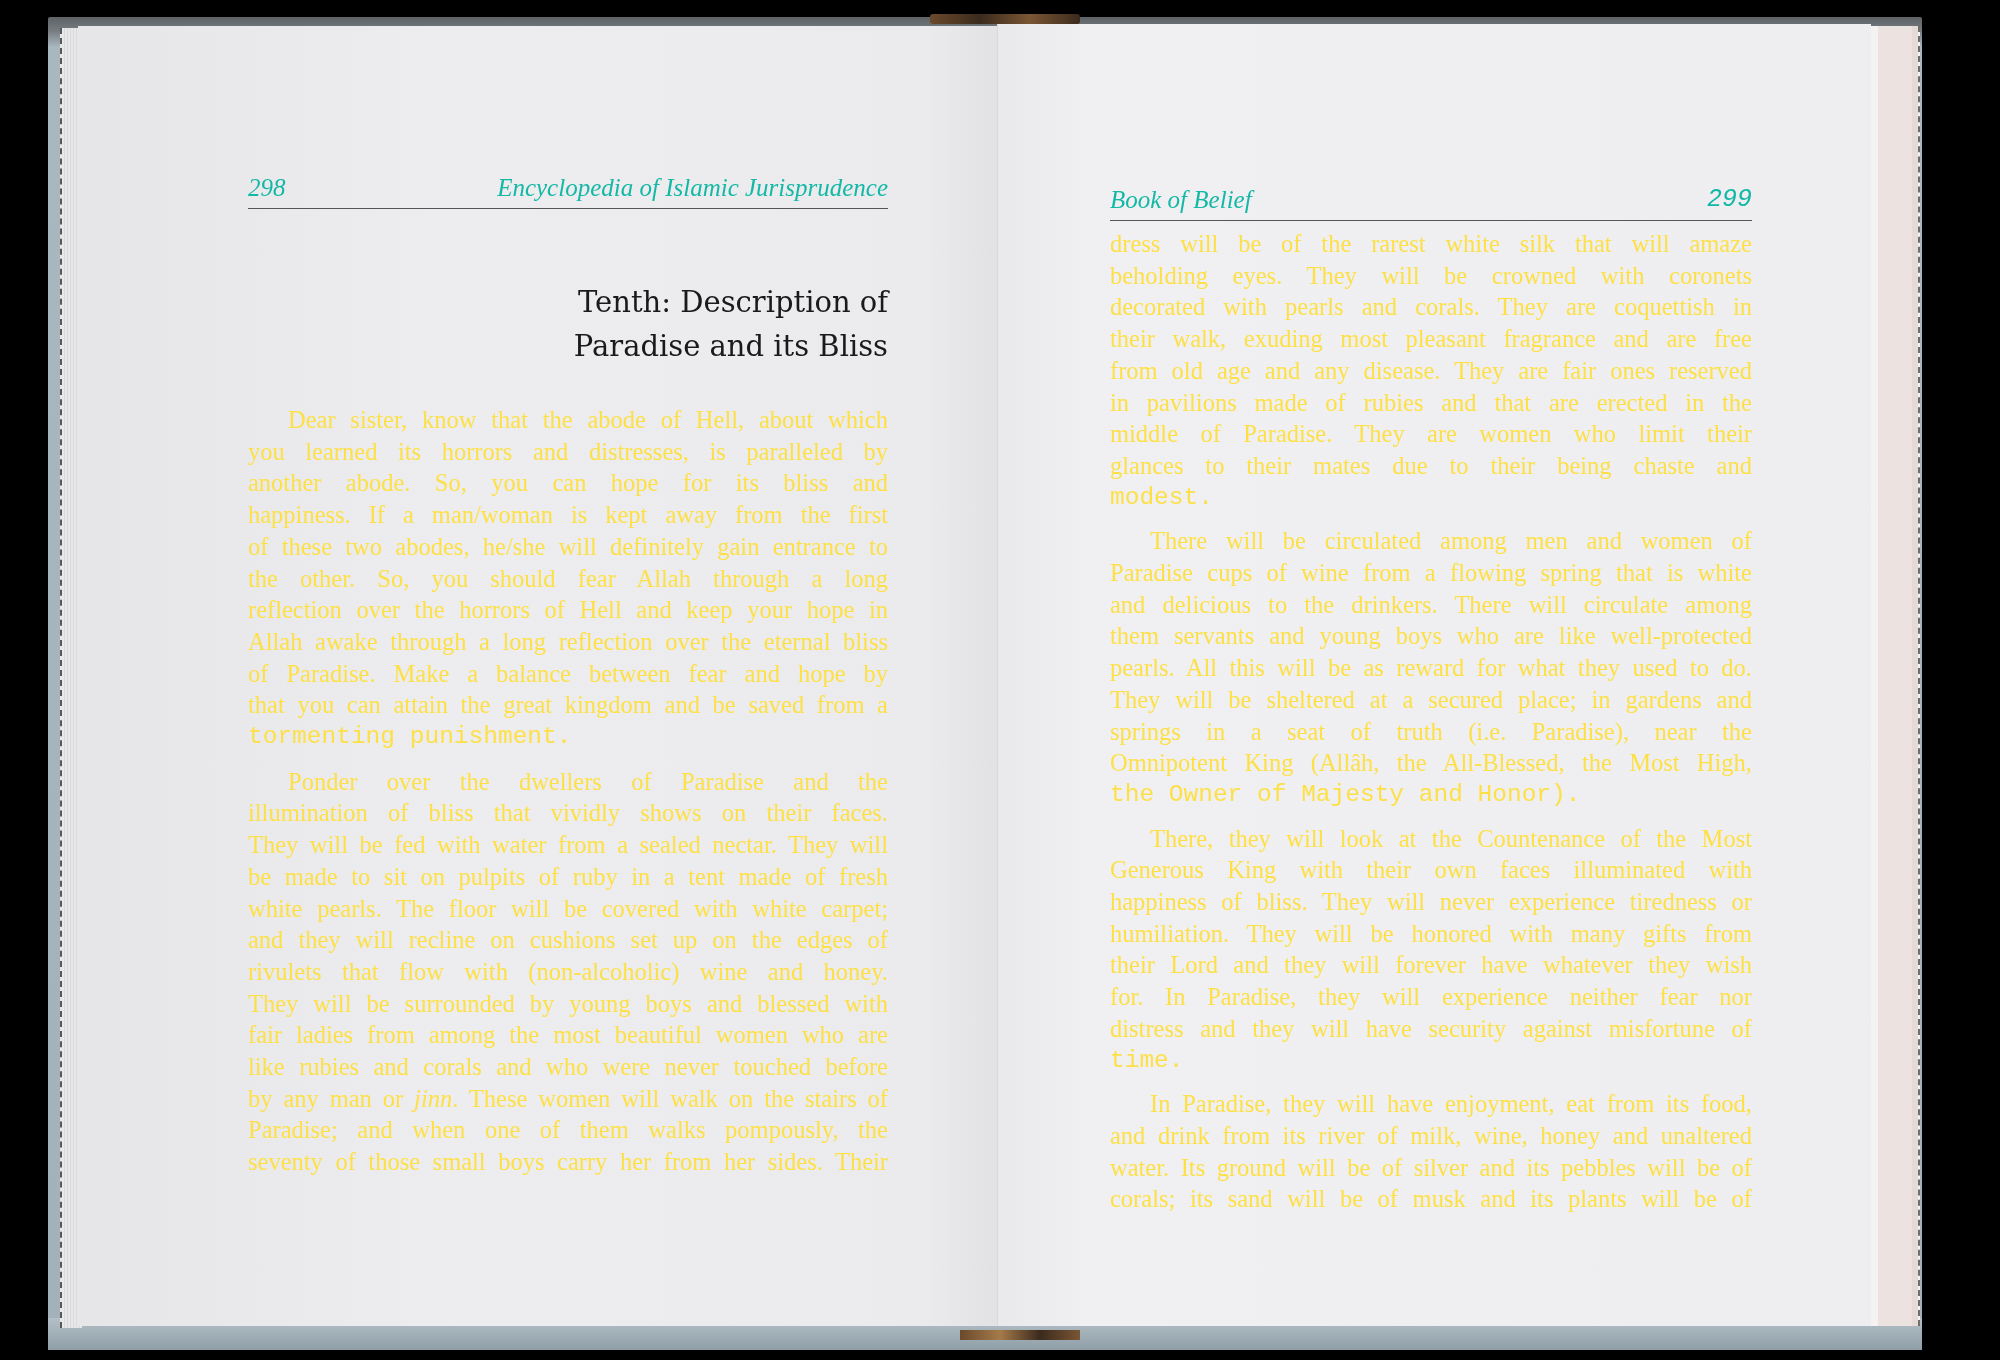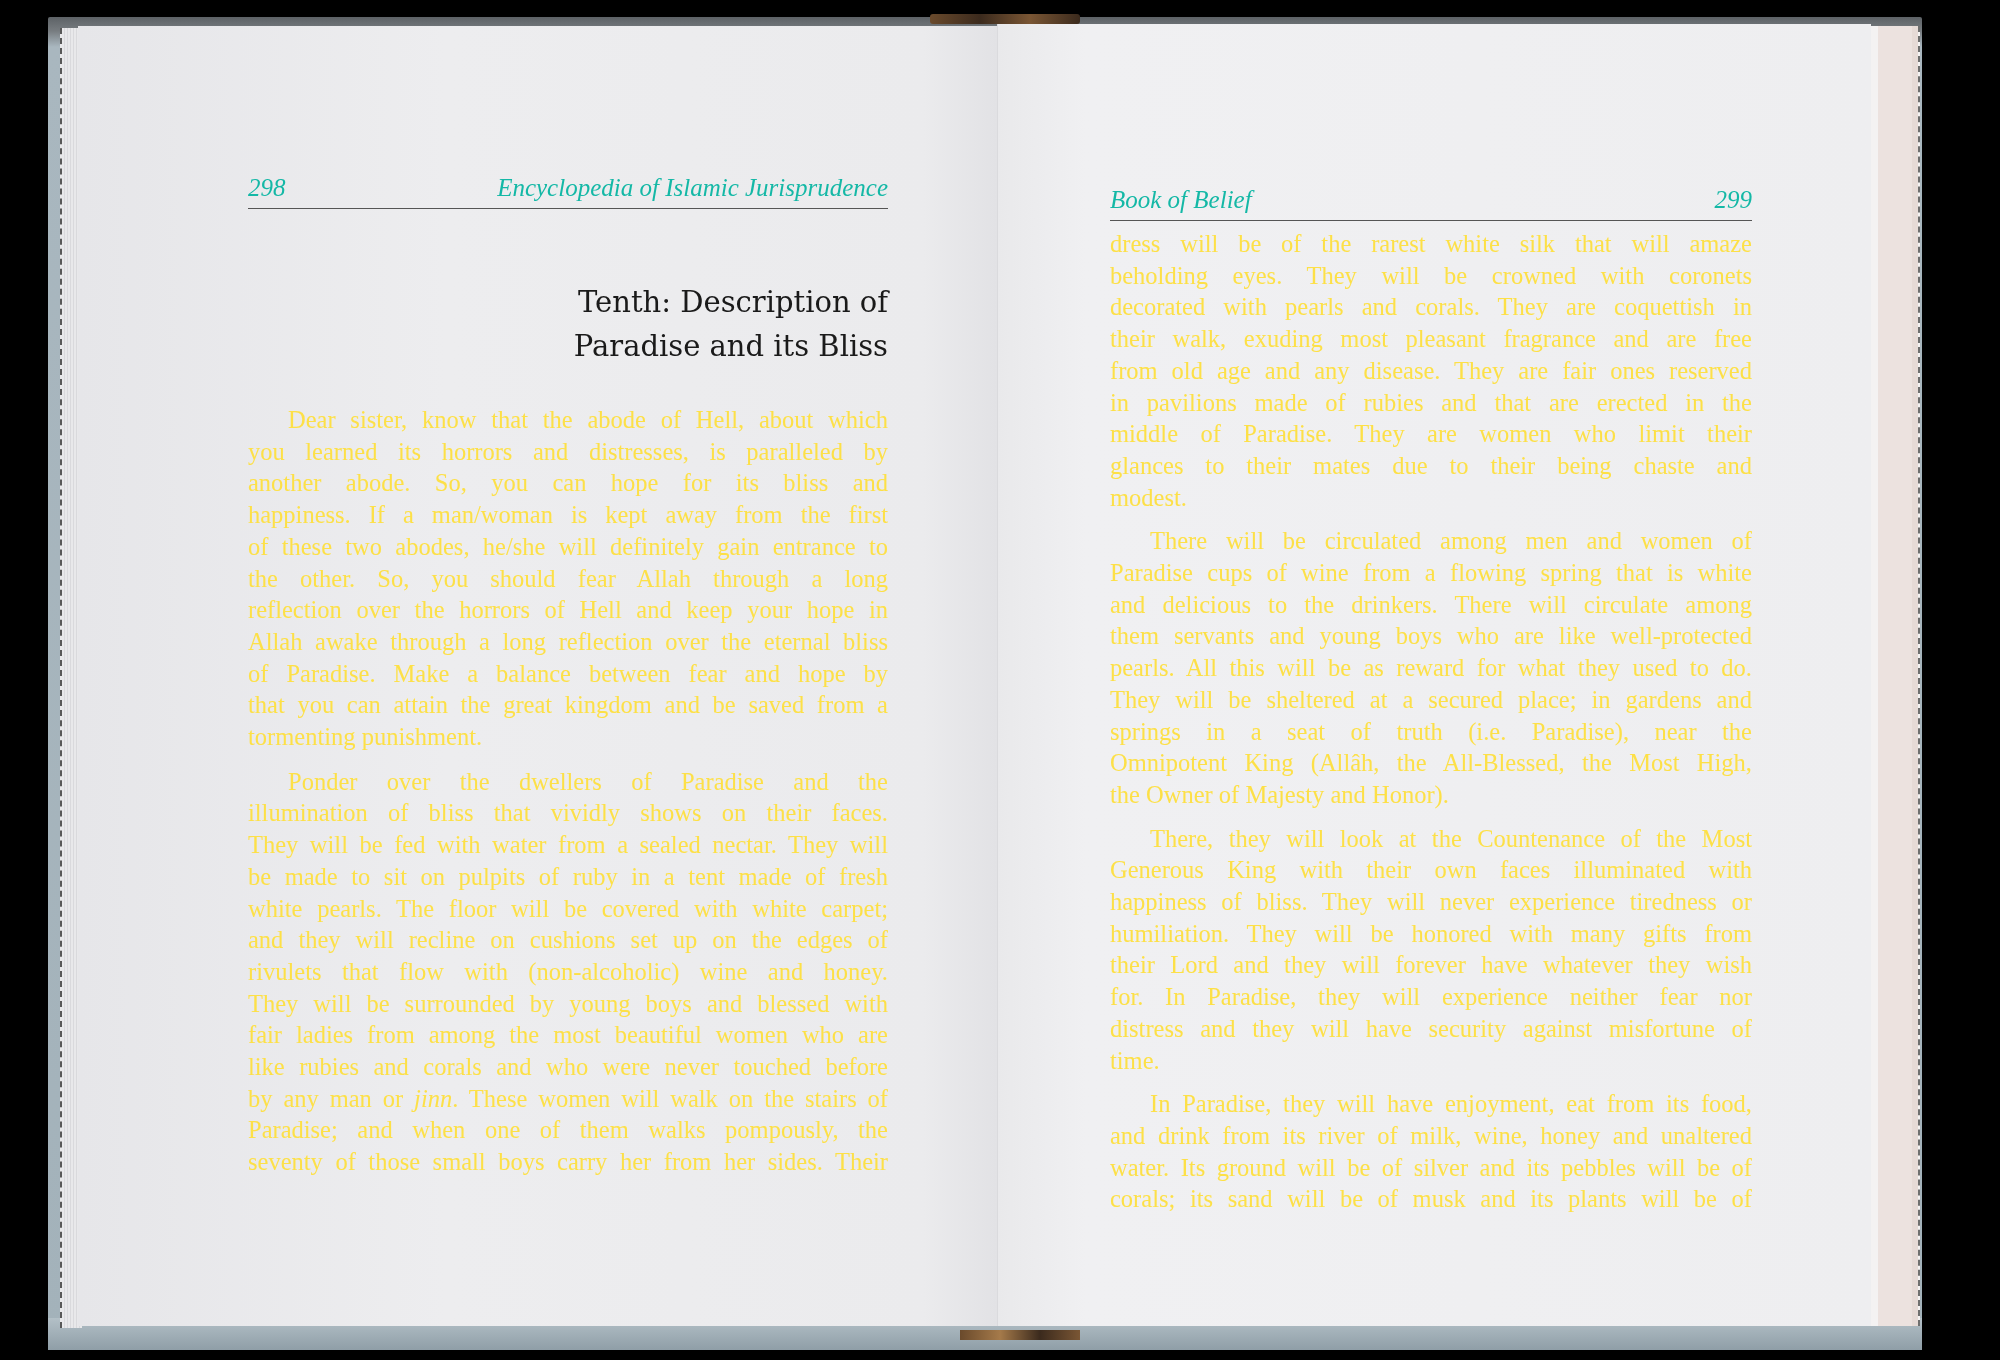--- a/index.html
+++ b/index.html
@@ -55,21 +55,21 @@
     font-family: "Liberation Serif", "DejaVu Serif", serif;
     font-style: italic; font-size: 25px; color: #14b8a6;
     border-bottom: 1.5px solid #555;
   }
   .running-head span { position: absolute; bottom: 6px; }
   .rh-left { left: 248px; top: 168px; width: 640px; }
   .rh-left .pnum { left: 0; }
   .rh-left .rtitle { right: 0; }
   .rh-right { left: 1110px; top: 172px; width: 642px; margin-top: 8px; }
   .rh-right .rtitle { left: 0; }
-  .rh-right .pnum { right: 0; }
+  .rh-right .pnum { right: 0; font-family: Liberation Mono, monospace; }
 
   .chapter-title {
     position: absolute; left: 248px; top: 280px; width: 640px;
     text-align: right;
     font-family: "DejaVu Serif", "Liberation Serif", serif;
     font-weight: normal; font-size: 29px; line-height: 44px; color: #1a1a1a;
   }
   .chapter-title div { display: block; }
 
   .body-col {
@@ -77,21 +77,21 @@
     font-family: "Liberation Serif", "DejaVu Serif", serif;
     font-size: 24.5px; line-height: 31.7px; color: #fde047;
     text-align: justify;
   }
   .body-col p { margin: 0; }
   .col-left { left: 248px; top: 404px; width: 640px; }
   .col-right { left: 1110px; top: 228px; width: 642px; }
   .para-gap { height: 12px; }
   .col-left .para-gap { height: 13px; }
   .line { display: block; text-align: justify; text-align-last: justify; white-space: nowrap; }
-  .line.last { text-align-last: left; }
+  .line.last { text-align-last: left; font-family: Liberation Mono, monospace; }
   .line.ind { padding-left: 40px; }
   em { font-style: italic; }
 </style>
 </head>
 <body>
 
 <div class="stage">
   <div class="cover"></div>
   <div class="cover-bottom"></div>
   <div class="spine-top"></div>

